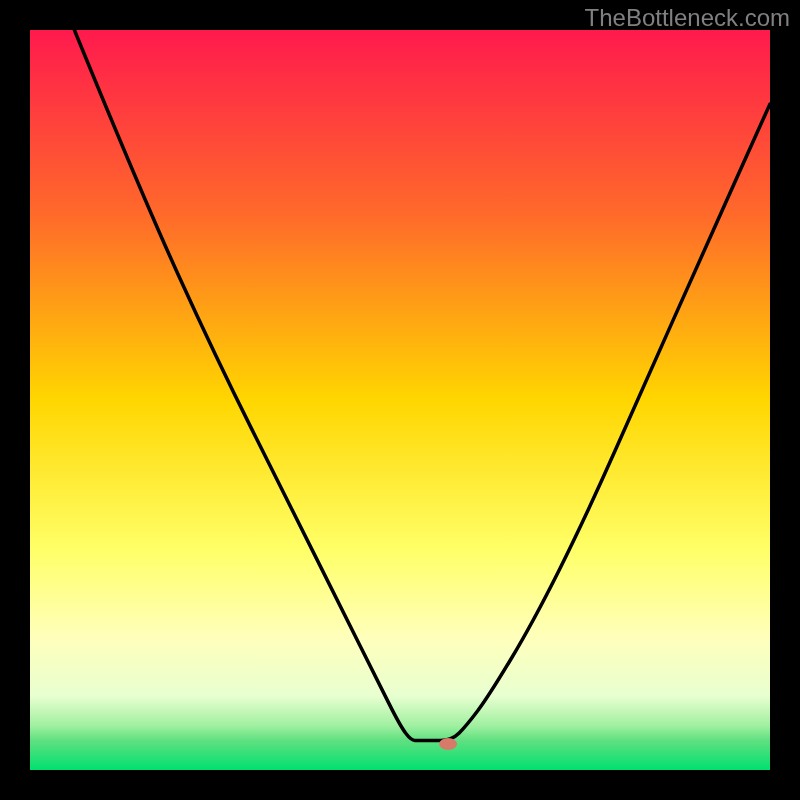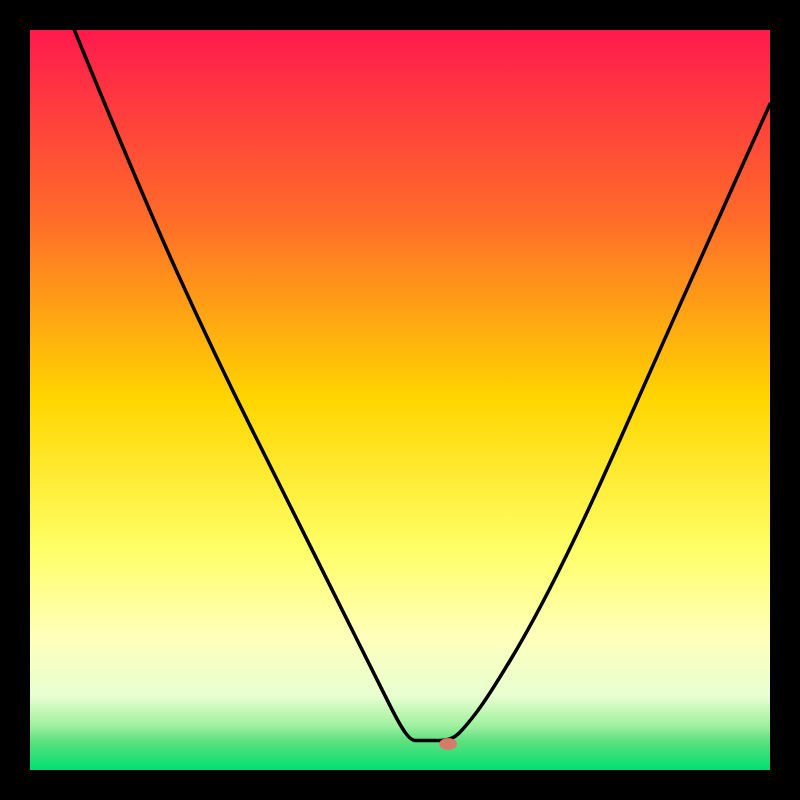--- a/index.html
+++ b/index.html
@@ -32,20 +32,21 @@
     top: 30px;
     width: 740px;
     height: 740px;
   }
   svg { display: block; }
 </style>
 </head>
 <body>
 
 <div class="frame">
+  <div class="watermark">TheBottleneck.com</div>
   <div class="plot-area">
     <svg id="chart-svg" width="740" height="740" viewBox="0 0 740 740" preserveAspectRatio="none">
         <defs>
           <linearGradient id="bg-grad" x1="0" y1="0" x2="0" y2="1">
             <stop offset="0%" stop-color="#ff1a4d"></stop>
             <stop offset="25%" stop-color="#ff6a2a"></stop>
             <stop offset="50%" stop-color="#ffd600"></stop>
             <stop offset="70%" stop-color="#ffff66"></stop>
             <stop offset="82%" stop-color="#ffffbb"></stop>
             <stop offset="90%" stop-color="#e8ffd0"></stop>

